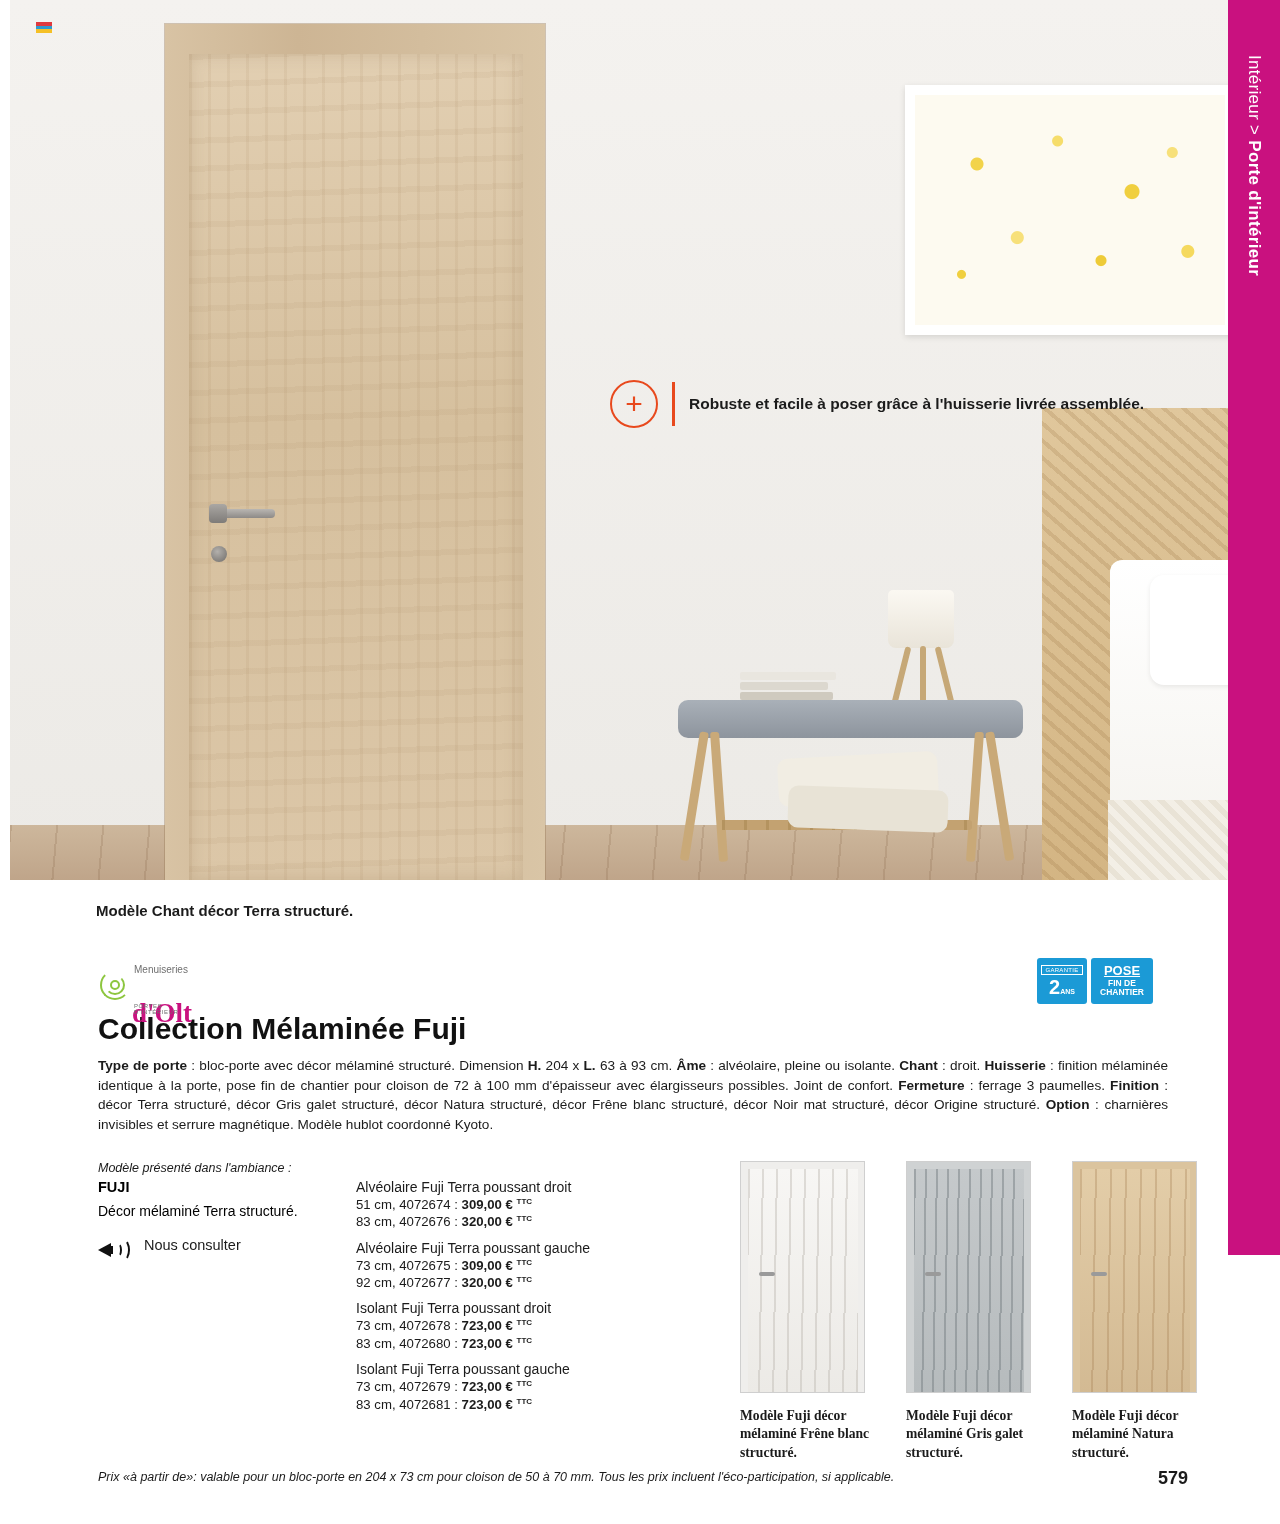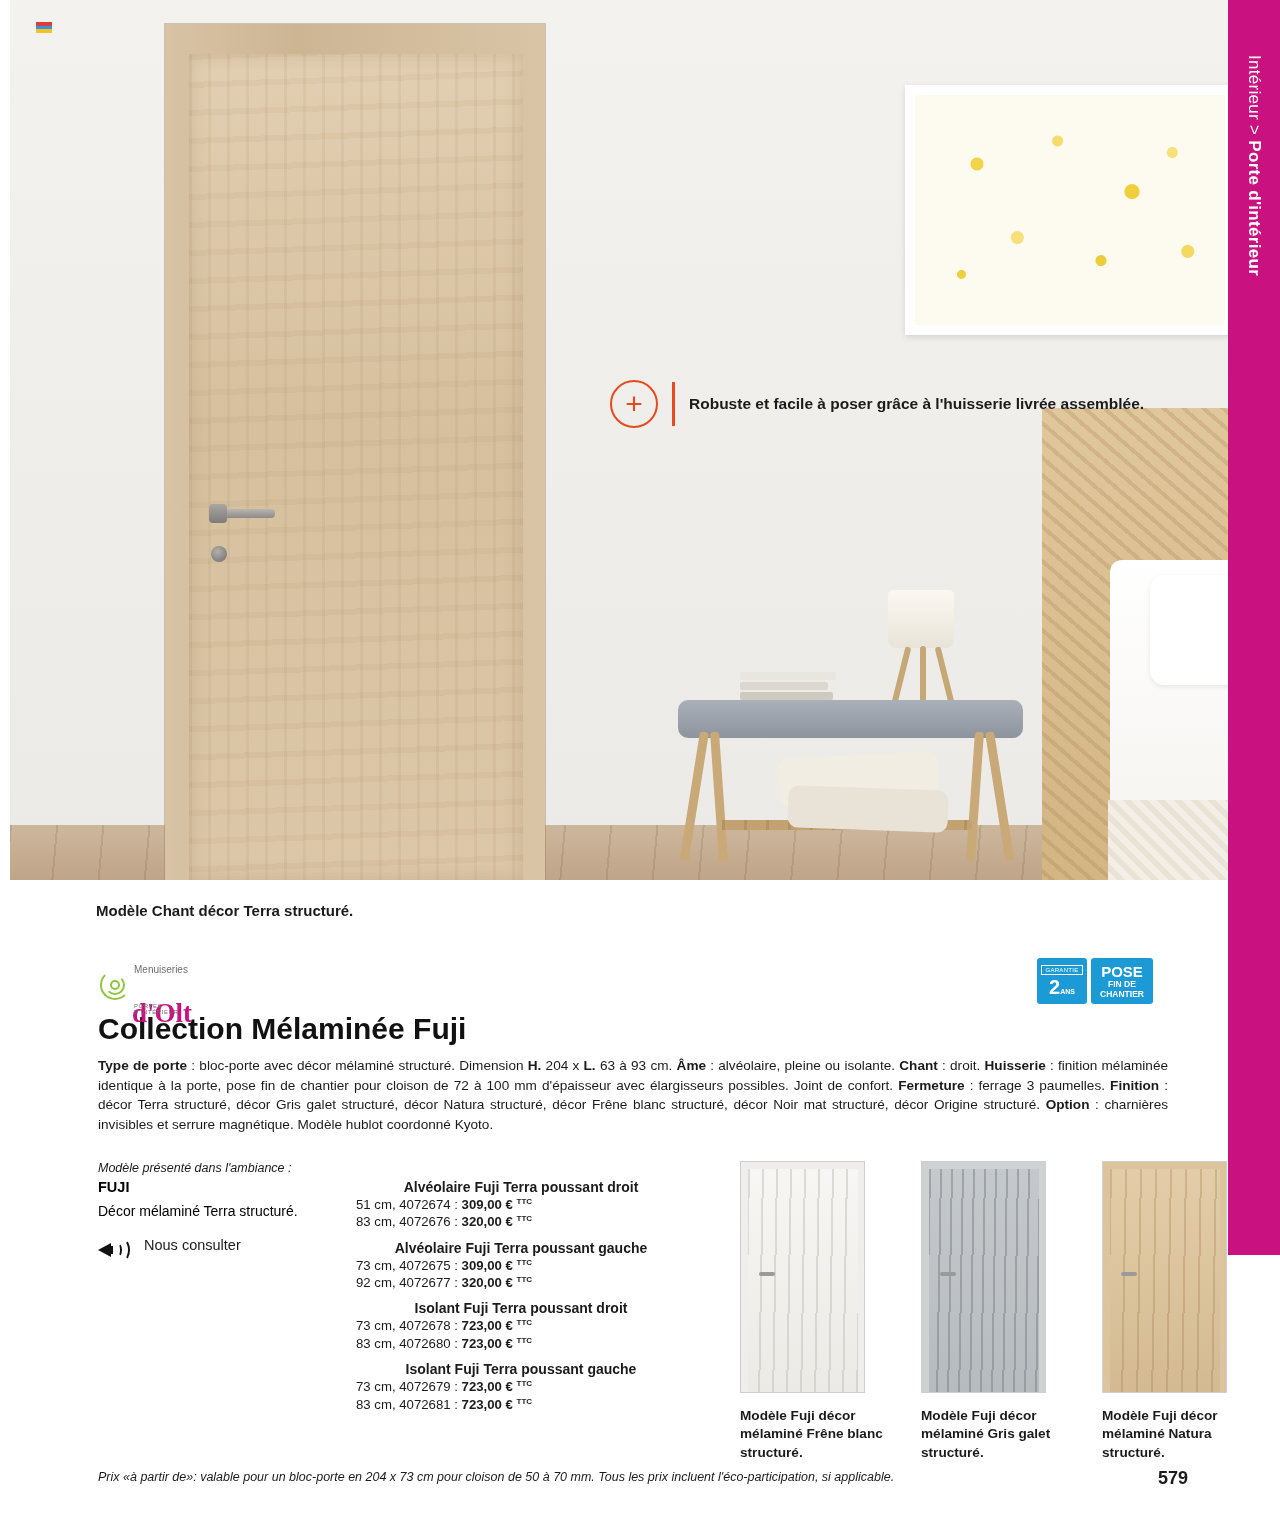--- a/index.html
+++ b/index.html
@@ -178,21 +178,21 @@
     display:flex; flex-direction:column; align-items:center; justify-content:center; line-height:1;
   }
   .badge-g .lbl{ font-size:6px; letter-spacing:.3px; border:1px solid #fff; padding:1px 3px; margin-bottom:2px;}
   .badge-g .num{ font-size:20px; font-weight:700; }
   .badge-g .num small{ font-size:7px; }
   .badge-p {
     width:62px; height:46px; background:#1b9ad6; color:#fff; border-radius:3px;
     display:flex; flex-direction:column; align-items:center; justify-content:center; line-height:1.15;
     font-size:8.5px; font-weight:700; text-align:center;
   }
-  .badge-p .big{ font-size:15px; }
+  .badge-p .big{ font-size:13px;text-decoration:underline; }
 
   h1.title {
     margin:0; padding:0 0 0 98px; font-size:30px; font-weight:700; color:#111;
     font-family:"Liberation Sans", sans-serif;
   }
 
   .desc {
     margin:10px 0 0 0; padding:0 60px 0 98px;
     font-size:13.6px; line-height:1.45; color:#1b1b1b; text-align:justify;
   }
@@ -207,26 +207,26 @@
   .spk { width:34px; height:26px; position:relative; }
   .spk .body{ position:absolute; left:0; top:6px; width:0; height:0; border-top:7px solid transparent; border-bottom:7px solid transparent; border-right:13px solid #111;}
   .spk .body::after{content:"";position:absolute;left:9px;top:-4px;width:6px;height:8px;background:#111;}
   .spk .w{ position:absolute; border:2px solid #111; border-left-color:transparent; border-top-color:transparent; border-bottom-color:transparent; border-radius:50%;}
   .spk .w1{ left:16px; top:6px; width:8px; height:14px;}
   .spk .w2{ left:19px; top:2px; width:13px; height:22px;}
   .consult .lbl{ font-size:14.5px; color:#1b1b1b; }
 
   .pricelist { position:absolute; left:356px; top:18px; width:330px; }
   .pl-group { margin-bottom:10px; }
-  .pl-group .ph { font-size:14px; font-weight:700; color:#1b1b1b;text-align:center; }
+  .pl-group .ph { font-size:14px; font-weight:400; color:#1b1b1b; }
   .pl-group .pr { font-size:13.2px; color:#1b1b1b; margin-top:2px; }
   .pl-group .pr b{ font-weight:700; }
   .pl-group .pr sup{ font-size:8px; font-weight:700; }
 
-  .swatches { position:absolute; left:740px; top:0; display:flex; gap:33px; }
+  .swatches { position:absolute; left:740px; top:0; display:flex; gap:18px;font-family:Liberation Serif, serif; }
   .sw { width:148px; }
   .sw .img { width:125px; height:232px; border:1px solid #cfcfcf; position:relative; overflow:hidden; }
   .sw .img .leaf{ position:absolute; left:7px; top:7px; right:6px; bottom:0; }
   .sw .img .hd{ position:absolute; width:16px; height:4px; border-radius:2px; background:#9a9a9a; left:18px; top:110px;}
   .sw.white .img{ background:#efeeec; }
   .sw.white .leaf{ background:repeating-linear-gradient(91deg, rgba(190,185,178,.45) 0 2px, rgba(255,255,255,0) 2px 14px), linear-gradient(180deg,#f7f6f4,#eceae6); }
   .sw.gris .img{ background:#cfd2d3; }
   .sw.gris .leaf{ background:repeating-linear-gradient(91deg, rgba(120,128,132,.5) 0 2px, rgba(255,255,255,0) 2px 11px), linear-gradient(180deg,#c5c9cb,#b6bbbd); }
   .sw.natura .img{ background:#dbc49e; }
   .sw.natura .leaf{ background:repeating-linear-gradient(91deg, rgba(160,120,75,.30) 0 2px, rgba(255,255,255,0) 2px 15px), linear-gradient(180deg,#e3cda8,#d3ba93); }

